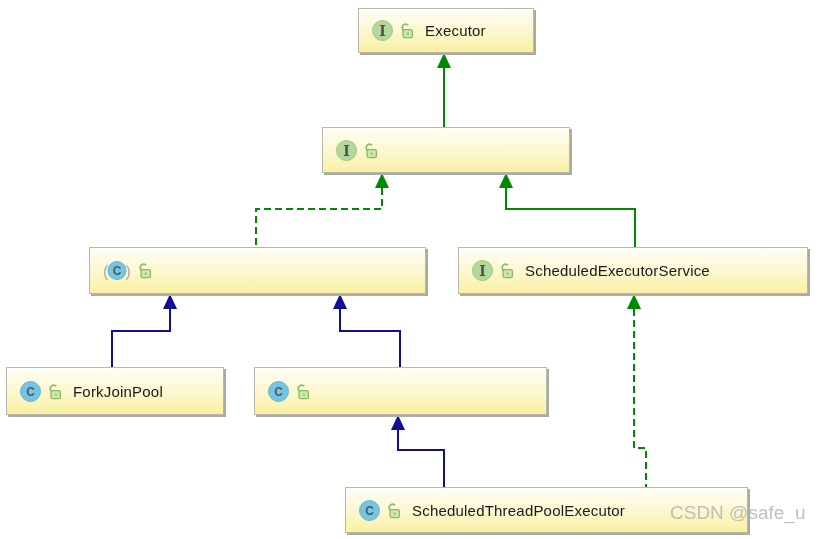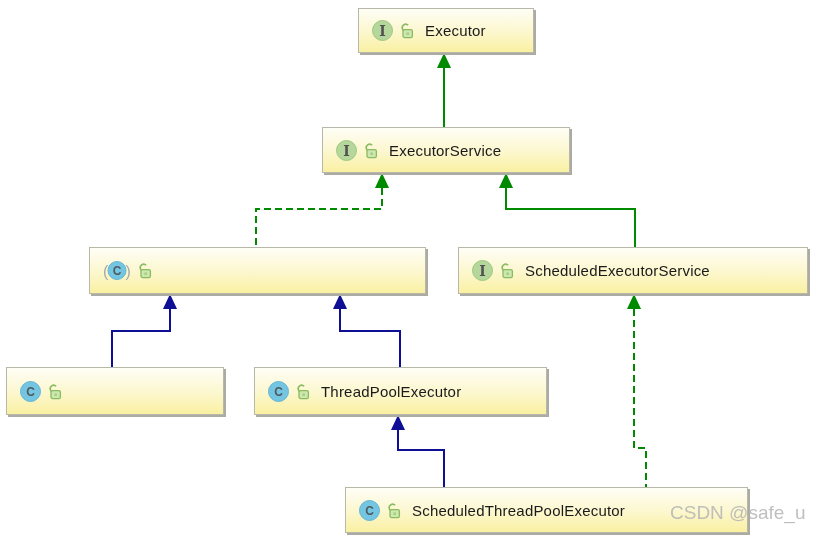--- a/index.html
+++ b/index.html
@@ -123,21 +123,20 @@
           <text x="10.5" y="15.5" text-anchor="middle" font-family="DejaVu Serif, serif" font-size="14" font-weight="bold" fill="#525252">I</text>
         </svg>
     </span>
     <span class="nicon">
       <svg width="14" height="17" viewBox="0 0 14 17">
           <path d="M3.5 8 L3.5 5.2 A3.4 3.4 0 0 1 10.2 4.4" fill="none" stroke="#8abb60" stroke-width="1.6" transform="rotate(-28 7 8)"></path>
           <rect x="3" y="7.6" width="9.4" height="8" rx="1.6" fill="#cde7b0" stroke="#8abb60" stroke-width="1.3"></rect>
           <rect x="6.4" y="10.4" width="2.6" height="2.6" fill="#a9cf85"></rect>
         </svg>
     </span>
-    <span class="nlabel">ExecutorService</span>
   </div>
 
   <div class="node" style="left:89px;top:247px;width:337px;height:47px">
     <span class="nicon">
       <svg width="28" height="21" viewBox="0 0 28 21">
           <text x="0" y="16.5" font-family="Liberation Sans, sans-serif" font-size="16" fill="#a9a9a9">(</text>
           <circle cx="14" cy="10.5" r="9" fill="#74c5e2" stroke="#61b5d5" stroke-width="1"></circle>
           <text x="14" y="15" text-anchor="middle" font-family="Liberation Sans, sans-serif" font-size="12" font-weight="bold" fill="#4e5a5e">C</text>
           <text x="22.5" y="16.5" font-family="Liberation Sans, sans-serif" font-size="16" fill="#a9a9a9">)</text>
         </svg>
@@ -175,37 +174,37 @@
           <text x="10.5" y="15" text-anchor="middle" font-family="Liberation Sans, sans-serif" font-size="12" font-weight="bold" fill="#4e5a5e">C</text>
         </svg>
     </span>
     <span class="nicon">
       <svg width="14" height="17" viewBox="0 0 14 17">
           <path d="M3.5 8 L3.5 5.2 A3.4 3.4 0 0 1 10.2 4.4" fill="none" stroke="#8abb60" stroke-width="1.6" transform="rotate(-28 7 8)"></path>
           <rect x="3" y="7.6" width="9.4" height="8" rx="1.6" fill="#cde7b0" stroke="#8abb60" stroke-width="1.3"></rect>
           <rect x="6.4" y="10.4" width="2.6" height="2.6" fill="#a9cf85"></rect>
         </svg>
     </span>
+    <span class="nlabel">ForkJoinPool</span>
   </div>
 
   <div class="node" style="left:254px;top:367px;width:293px;height:48px">
     <span class="nicon">
       <svg width="21" height="21" viewBox="0 0 21 21">
           <circle cx="10.5" cy="10.5" r="10" fill="#74c5e2" stroke="#61b5d5" stroke-width="1"></circle>
           <text x="10.5" y="15" text-anchor="middle" font-family="Liberation Sans, sans-serif" font-size="12" font-weight="bold" fill="#4e5a5e">C</text>
         </svg>
     </span>
     <span class="nicon">
       <svg width="14" height="17" viewBox="0 0 14 17">
           <path d="M3.5 8 L3.5 5.2 A3.4 3.4 0 0 1 10.2 4.4" fill="none" stroke="#8abb60" stroke-width="1.6" transform="rotate(-28 7 8)"></path>
           <rect x="3" y="7.6" width="9.4" height="8" rx="1.6" fill="#cde7b0" stroke="#8abb60" stroke-width="1.3"></rect>
           <rect x="6.4" y="10.4" width="2.6" height="2.6" fill="#a9cf85"></rect>
         </svg>
     </span>
-    <span class="nlabel">ThreadPoolExecutor</span>
   </div>
 
   <div class="node" style="left:345px;top:487px;width:403px;height:46px">
     <span class="nicon">
       <svg width="21" height="21" viewBox="0 0 21 21">
           <circle cx="10.5" cy="10.5" r="10" fill="#74c5e2" stroke="#61b5d5" stroke-width="1"></circle>
           <text x="10.5" y="15" text-anchor="middle" font-family="Liberation Sans, sans-serif" font-size="12" font-weight="bold" fill="#4e5a5e">C</text>
         </svg>
     </span>
     <span class="nicon">

